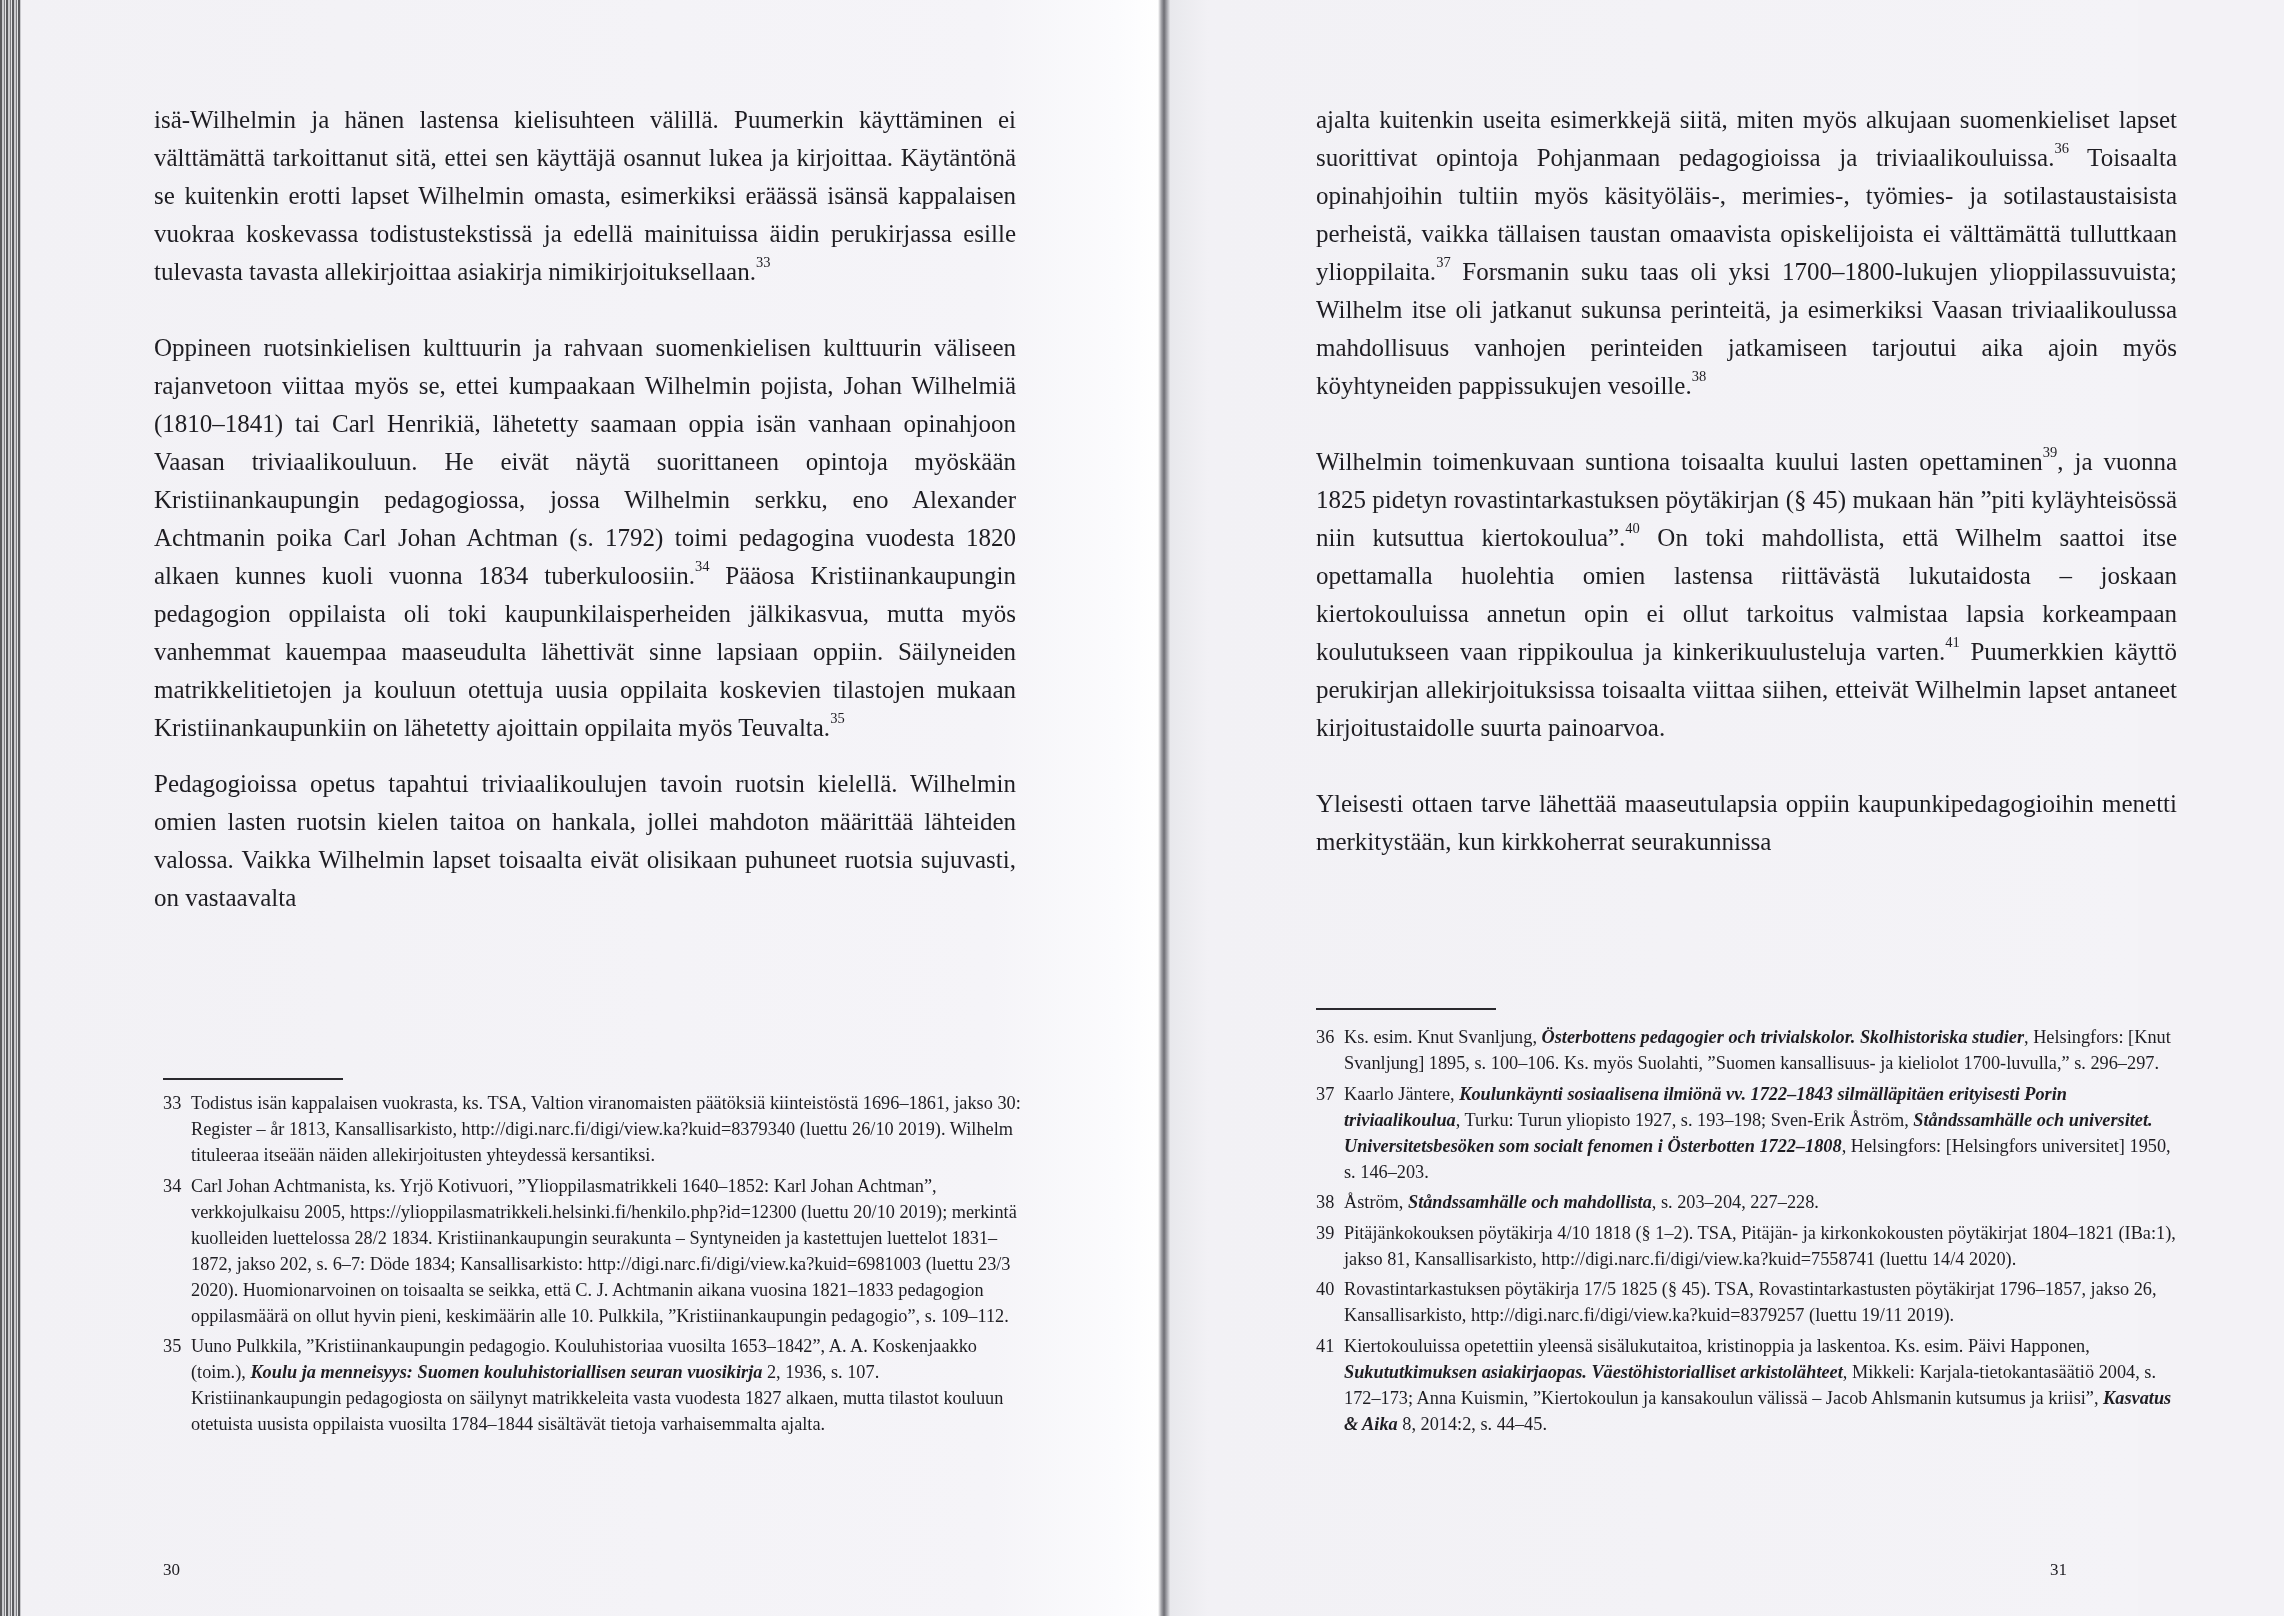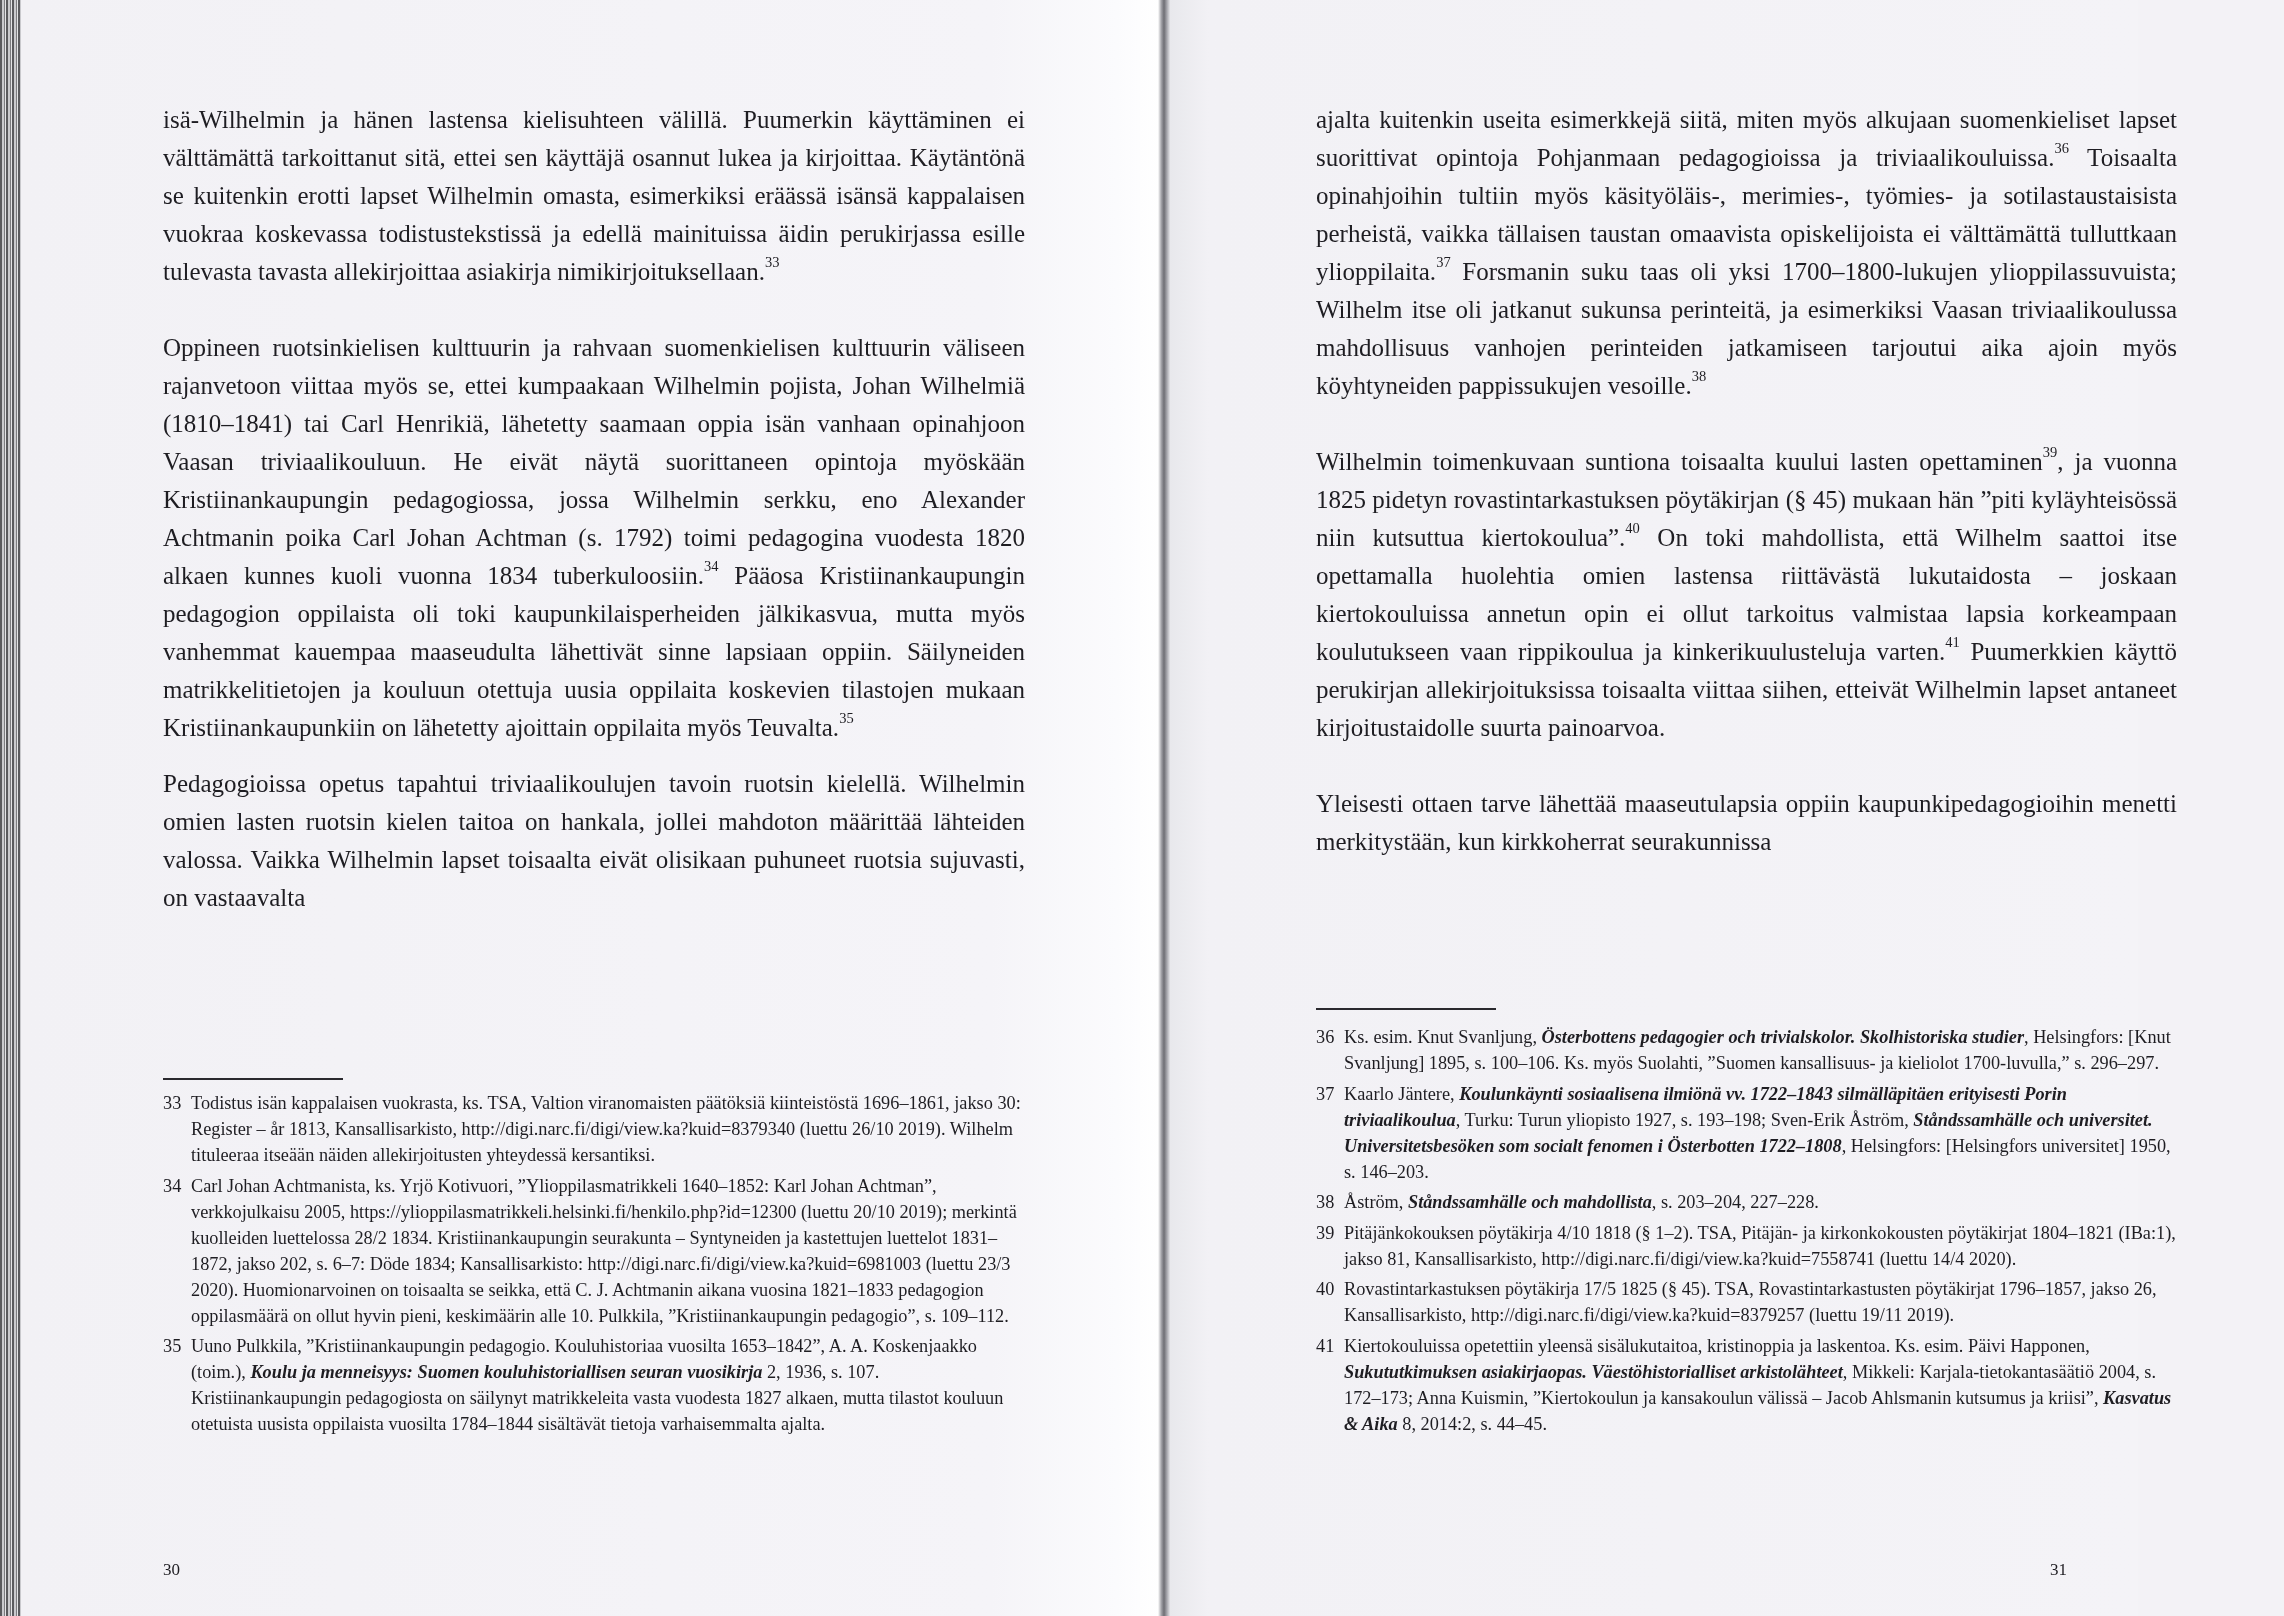--- a/index.html
+++ b/index.html
@@ -25,21 +25,21 @@
     position: absolute; left: 1158px; top: 0; width: 12px; height: 1616px;
     background: linear-gradient(90deg, #ffffff 0, #9c9ca2 30%, #6e6e74 50%, #a8a8ae 75%, #e4e4e8 100%);
   }
   .text-block {
     position: absolute;
     font-size: 25px;
     line-height: 38px;
     text-align: justify;
     hyphens: manual;
   }
-  .left .text-block { left: 142px; top: 101px; width: 862px; }
+  .left .text-block { left: 133px; top: 101px; width: 862px; }
   .right .text-block { left: 146px; top: 101px; width: 861px; }
   .para { margin: 0 0 38px 0; }
   .para:last-child { margin-bottom: 0; }
   sup { font-size: 0.58em; line-height: 0; vertical-align: 0.9em; }
   .fn-rule {
     position: absolute; height: 1.5px; width: 180px; background: #2a292e;
   }
   .left .fn-rule { left: 142px; top: 1078px; }
   .right .fn-rule { left: 146px; top: 1008px; }
   .footnotes {

